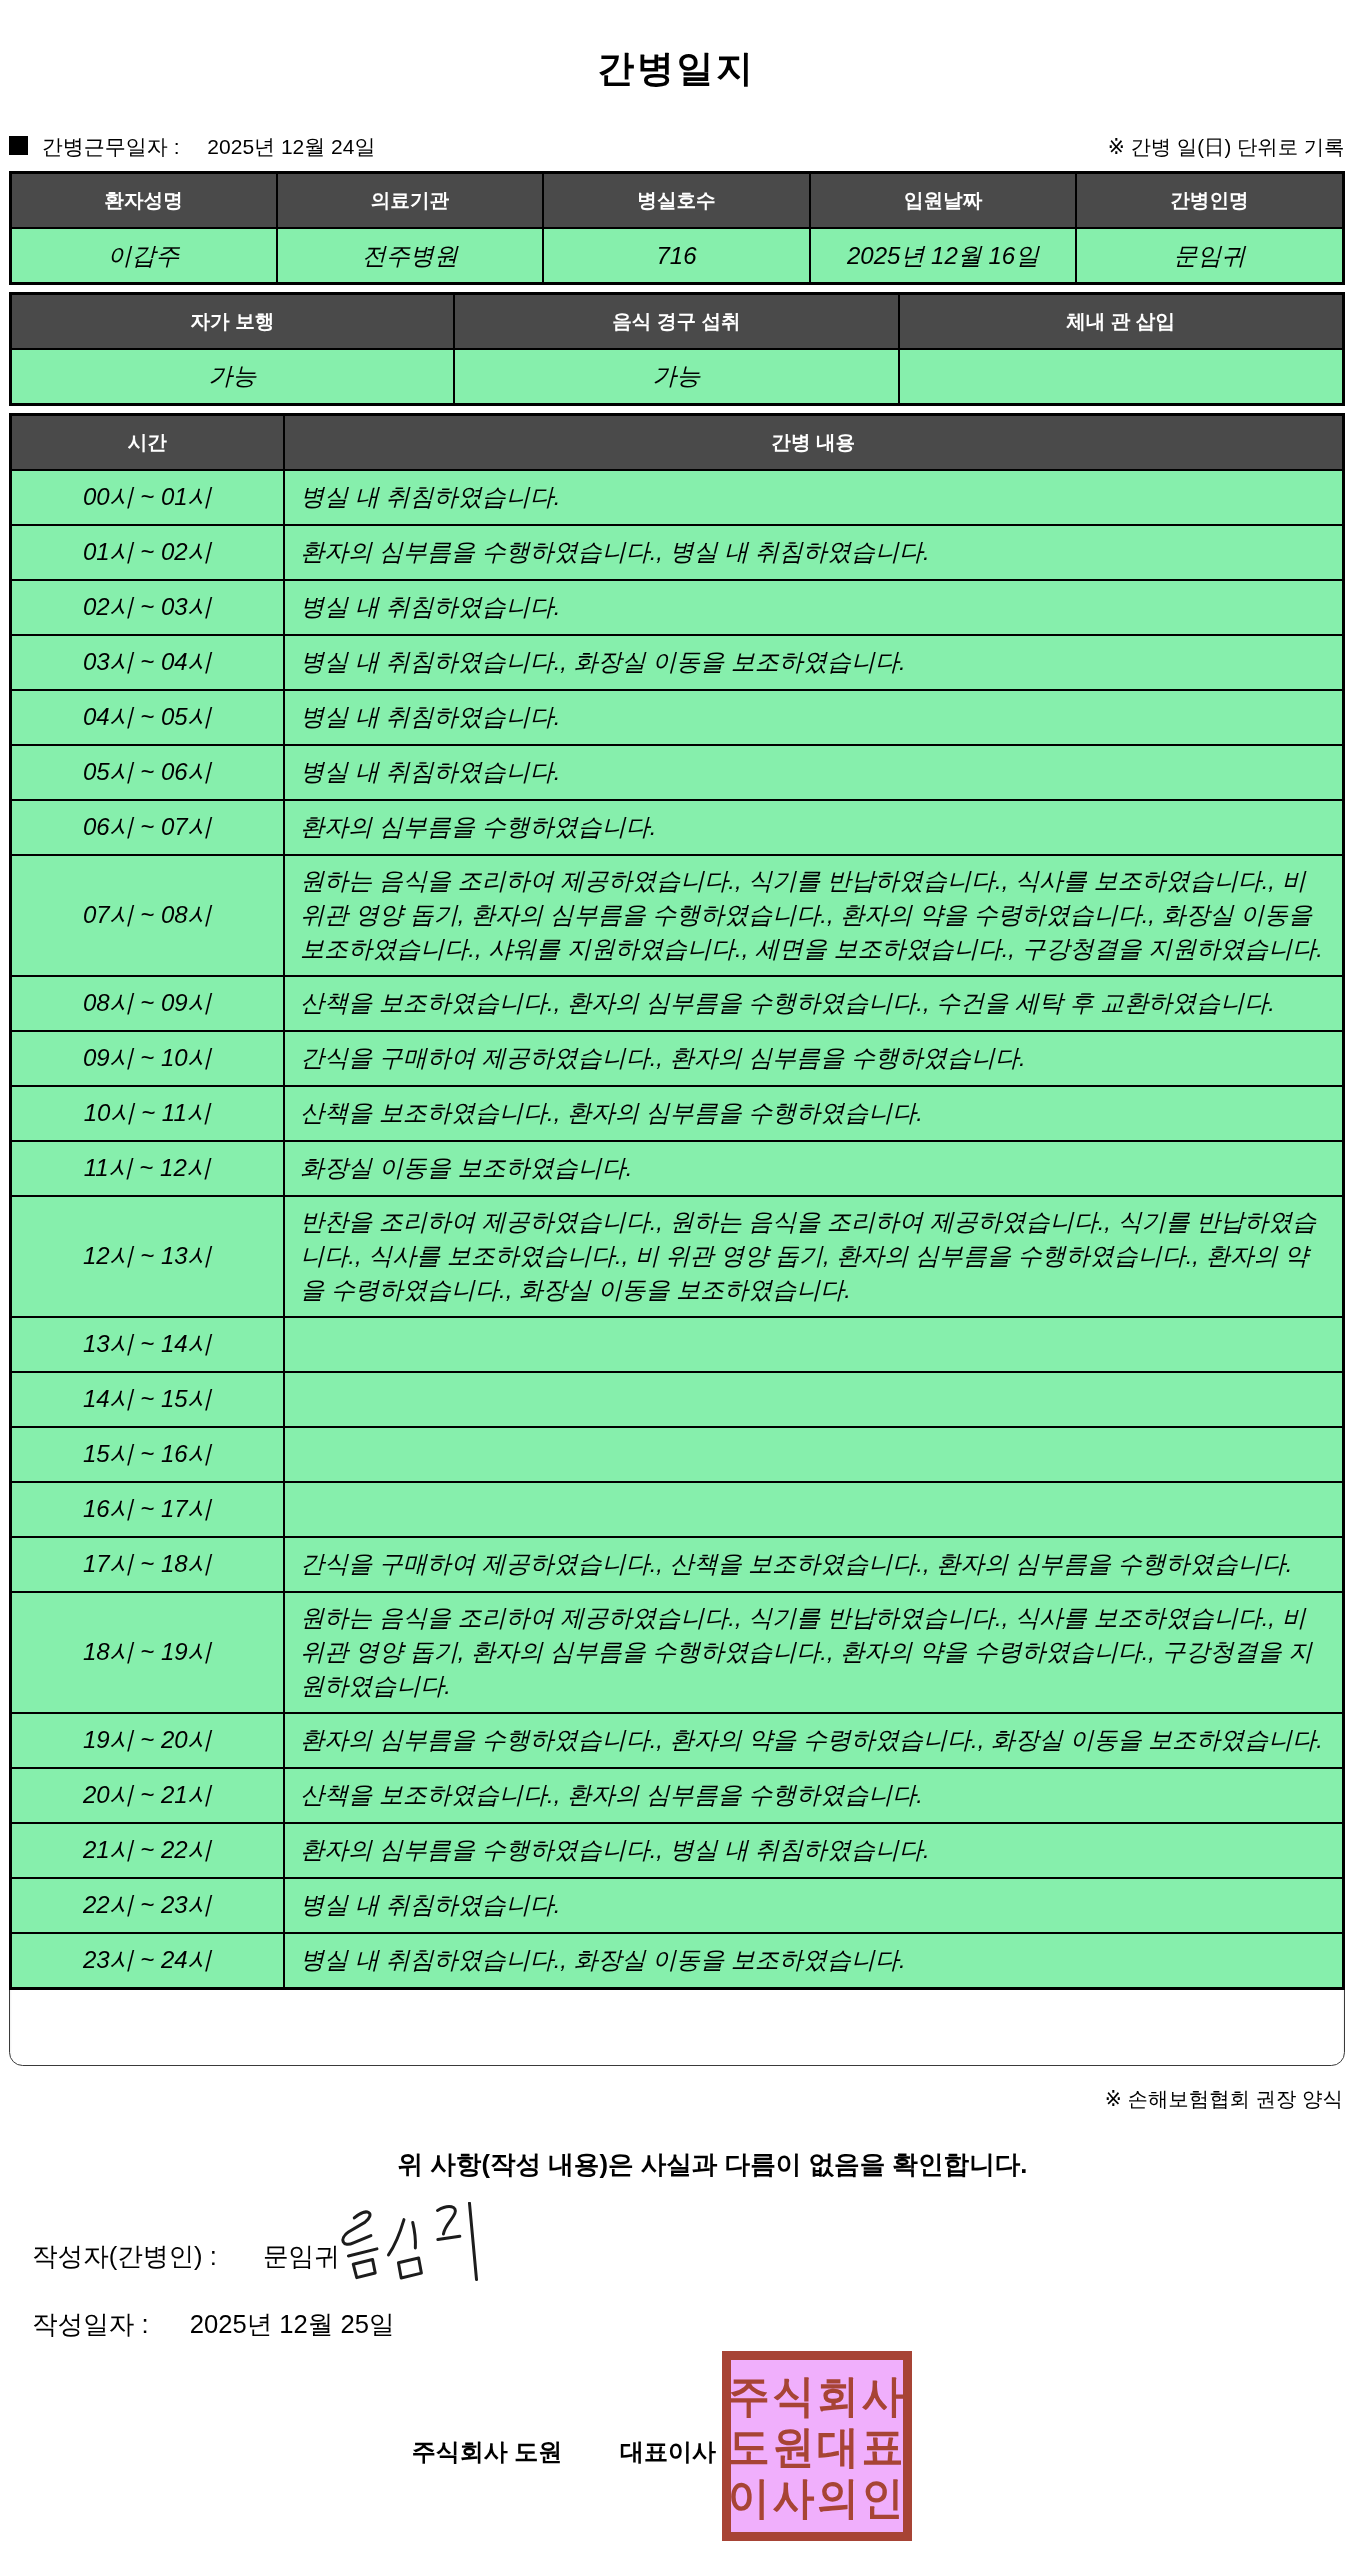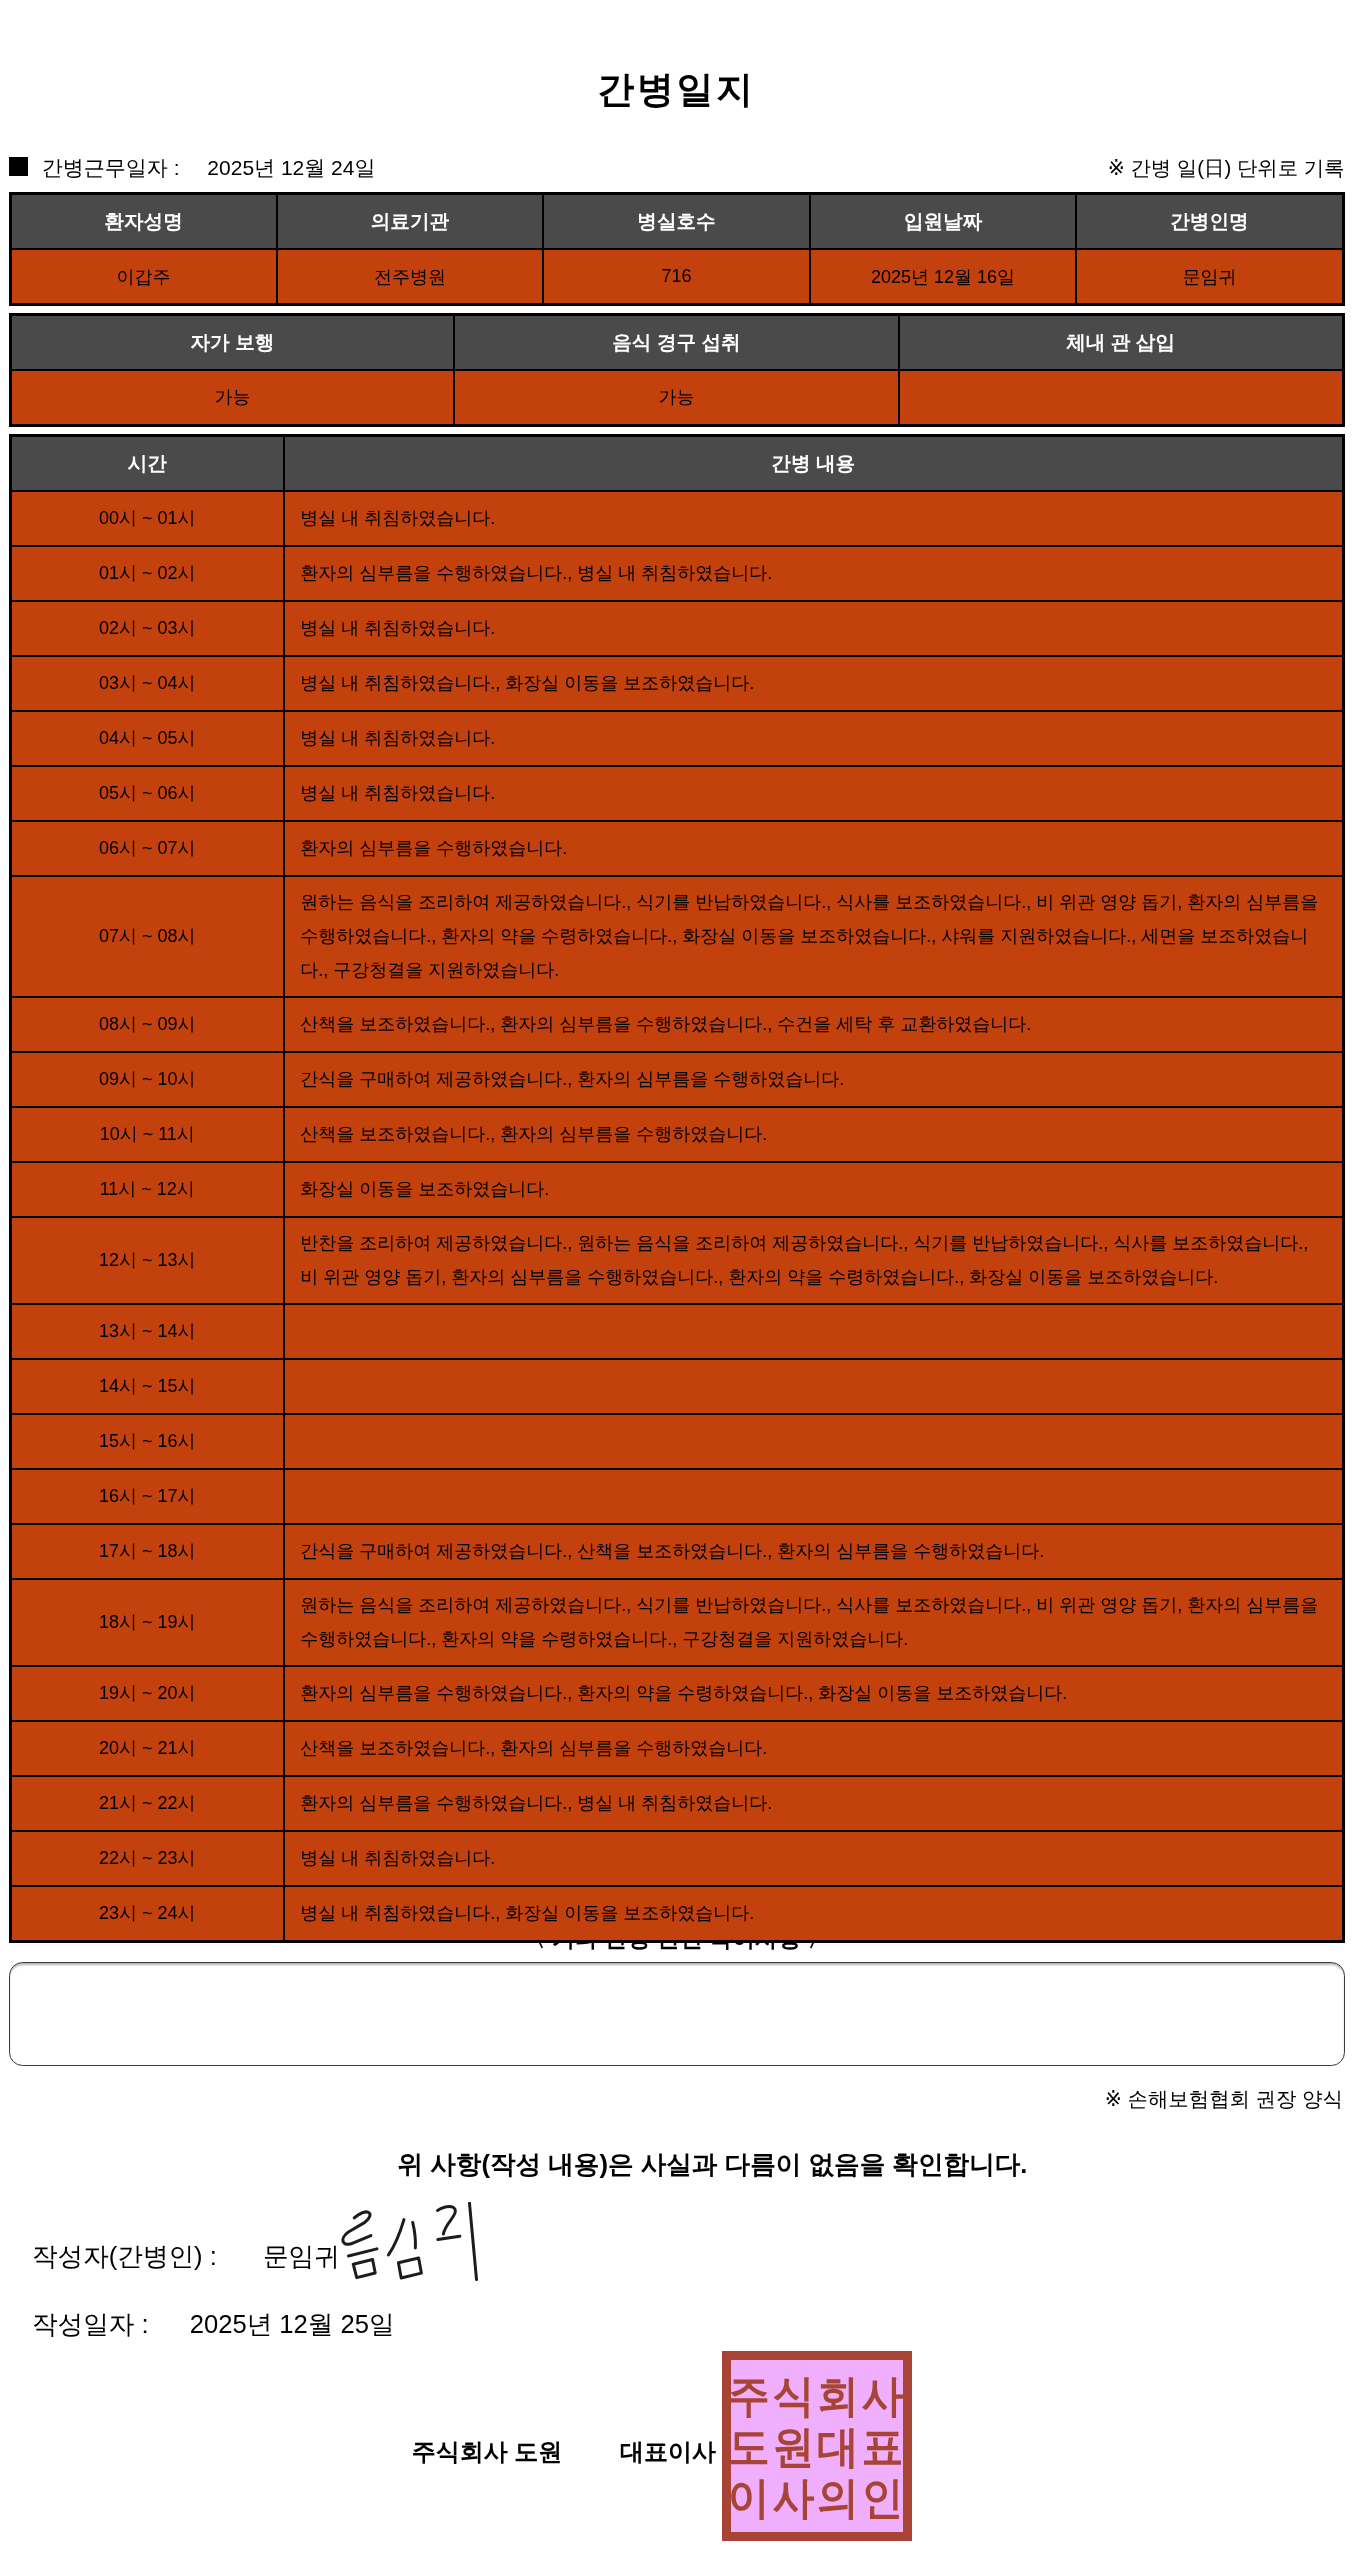--- a/index.html
+++ b/index.html
@@ -2,28 +2,28 @@
 <html lang="ko" style="font-size:13.6px"><head>
 <meta charset="utf-8">
 <style>
   html,body{margin:0;padding:0;background:#fff;}
   .page{
     position:relative;width:1353px;height:2576px;background:#fff;overflow:hidden;
     font-family:"Liberation Sans","DejaVu Sans",sans-serif;color:#000;
   }
   .wm{position:absolute;left:0;top:0;z-index:0;pointer-events:none;}
   .content{position:relative;z-index:1;}
-  .doc-title{margin:0;padding-top:65px;text-align:center;font-size:37px;font-weight:bold;letter-spacing:2.6px;}
+  .doc-title{margin:0;padding-top:44px;text-align:center;font-size:37px;font-weight:bold;letter-spacing:2.6px;}
   .meta-row{display:flex;justify-content:space-between;align-items:flex-end;margin:39px 8.5px 10.2px 8.5px;font-size:21px;}
   .meta-left{font-weight:500;}
   .meta-left .sq{display:inline-block;width:19px;height:19px;background:#000;margin-right:8.5px;vertical-align:-0.9px;}
   .meta-right{font-size:20.4px;}
   table.grid{width:1336px;margin:0 8.5px 6.8px 8.5px;border-collapse:collapse;border:3.4px solid #000;table-layout:fixed;}
   table.grid th{background:#4a4a4a;color:#fff;font-size:19.6px;font-weight:bold;height:53px;border:2.6px solid #000;padding:0 5.1px;}
-  table.grid td{background:#c2410c;font-size:18px;border:2.6px solid #000;height:53px;text-align:center;padding:0 6.8px;}
+  table.grid td{background:#86efac;font-size:24px;border:2.6px solid #000;height:53px;text-align:center;padding:0 6.8px;font-style:italic;}
   table.sched td.time-cell{width:274px;text-align:center;vertical-align:middle;}
   table.sched td.content-cell{text-align:left;padding:8.5px 15.3px;line-height:34px;vertical-align:middle;height:auto;min-height:37px;}
   table.sched tr{height:55px;}
   .abs{position:absolute;}
   .notes-title{top:1923px;left:0;width:1353px;text-align:center;font-size:23px;font-weight:bold;}
   .notes-box{top:1962px;left:8.5px;width:1336px;height:104px;box-sizing:border-box;border:1.7px solid #3a3a3a;border-radius:13.6px;background:#fff;box-shadow:inset 0 2.6px 2.6px -0.9px #aaa;}
   .form-note{top:2085px;right:10.2px;font-size:20.4px;text-align:right;}
   .confirm-line{top:2147px;left:0;width:1353px;text-align:center;font-size:25.6px;font-weight:bold;margin-left:36px;}
   .writer-line{top:2239px;left:32px;font-size:25.6px;}
   .writer-line .name{margin-left:39px;}

